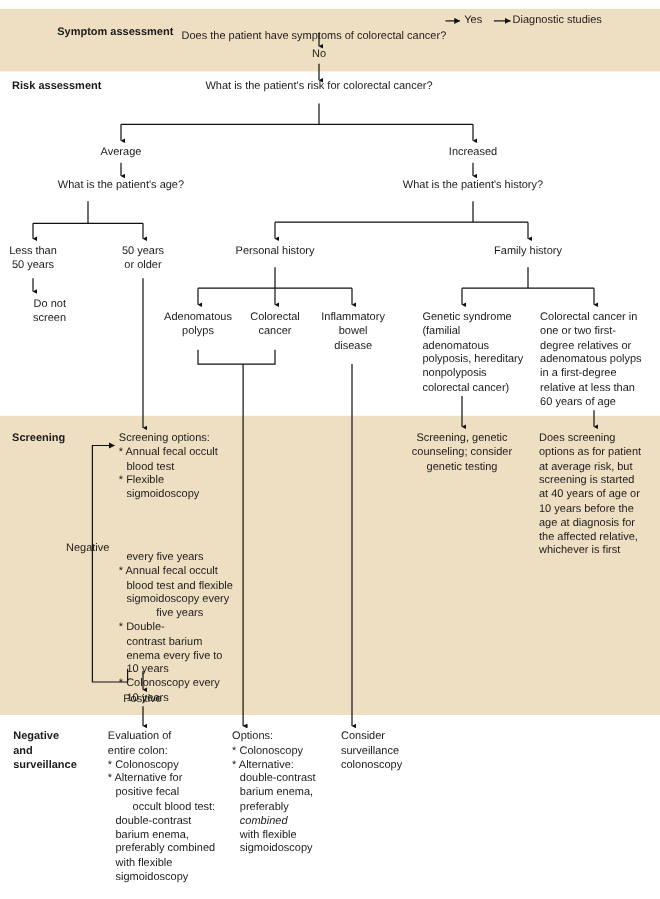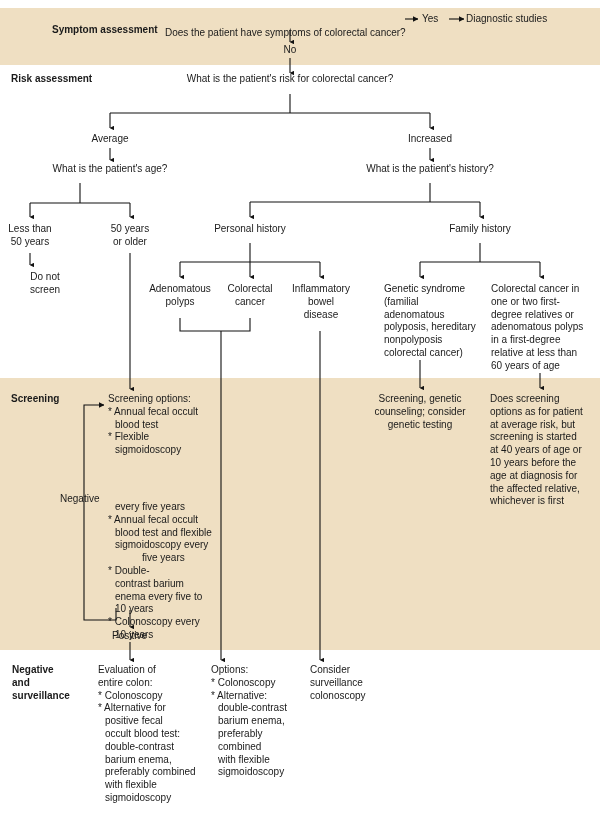--- a/index.html
+++ b/index.html
@@ -95,21 +95,21 @@
 <div class="t c" style="left:340px;top:163px;width:180px;">What is the patient's history?</div>
 
 <div class="t c" style="left:0px;top:223px;width:60px;">
   <div>Less than</div>
   <div>50 years</div>
 </div>
 <div class="t c" style="left:98px;top:223px;width:64px;">
   <div>50 years</div>
   <div>or older</div>
 </div>
-<div class="t c" style="left:15px;top:271px;width:60px;">
+<div class="t c" style="left:0px;top:271px;width:60px;text-align:right;">
   <div>Do not</div>
   <div>screen</div>
 </div>
 
 <div class="t c" style="left:200px;top:223px;width:100px;">Personal history</div>
 <div class="t c" style="left:430px;top:223px;width:100px;">Family history</div>
 
 <div class="t c" style="left:140px;top:283px;width:80px;">
   <div>Adenomatous</div>
   <div>polyps</div>
@@ -189,35 +189,35 @@
   <div>the affected relative,</div>
   <div>whichever is first</div>
 </div>
 
 <div class="t" style="left:98px;top:664px;">
   <div>Evaluation of</div>
   <div>entire colon:</div>
   <div>* Colonoscopy</div>
   <div>* Alternative for</div>
   <div style="padding-left:7px;">positive fecal</div>
-  <div style="padding-left:7px;">occult blood test:</div>
+  <div style="padding-left:7px;text-align:right;">occult blood test:</div>
   <div style="padding-left:7px;">double-contrast</div>
   <div style="padding-left:7px;">barium enema,</div>
   <div style="padding-left:7px;">preferably combined</div>
   <div style="padding-left:7px;">with flexible</div>
   <div style="padding-left:7px;">sigmoidoscopy</div>
 </div>
 <div class="t" style="left:211px;top:664px;">
   <div>Options:</div>
   <div>* Colonoscopy</div>
   <div>* Alternative:</div>
   <div style="padding-left:7px;">double-contrast</div>
   <div style="padding-left:7px;">barium enema,</div>
   <div style="padding-left:7px;">preferably</div>
-  <div style="padding-left:7px;">combined</div>
+  <div style="padding-left:7px;font-style:italic;">combined</div>
   <div style="padding-left:7px;">with flexible</div>
   <div style="padding-left:7px;">sigmoidoscopy</div>
 </div>
 <div class="t" style="left:310px;top:664px;">
   <div>Consider</div>
   <div>surveillance</div>
   <div>colonoscopy</div>
 </div>
 
 </body></html>

